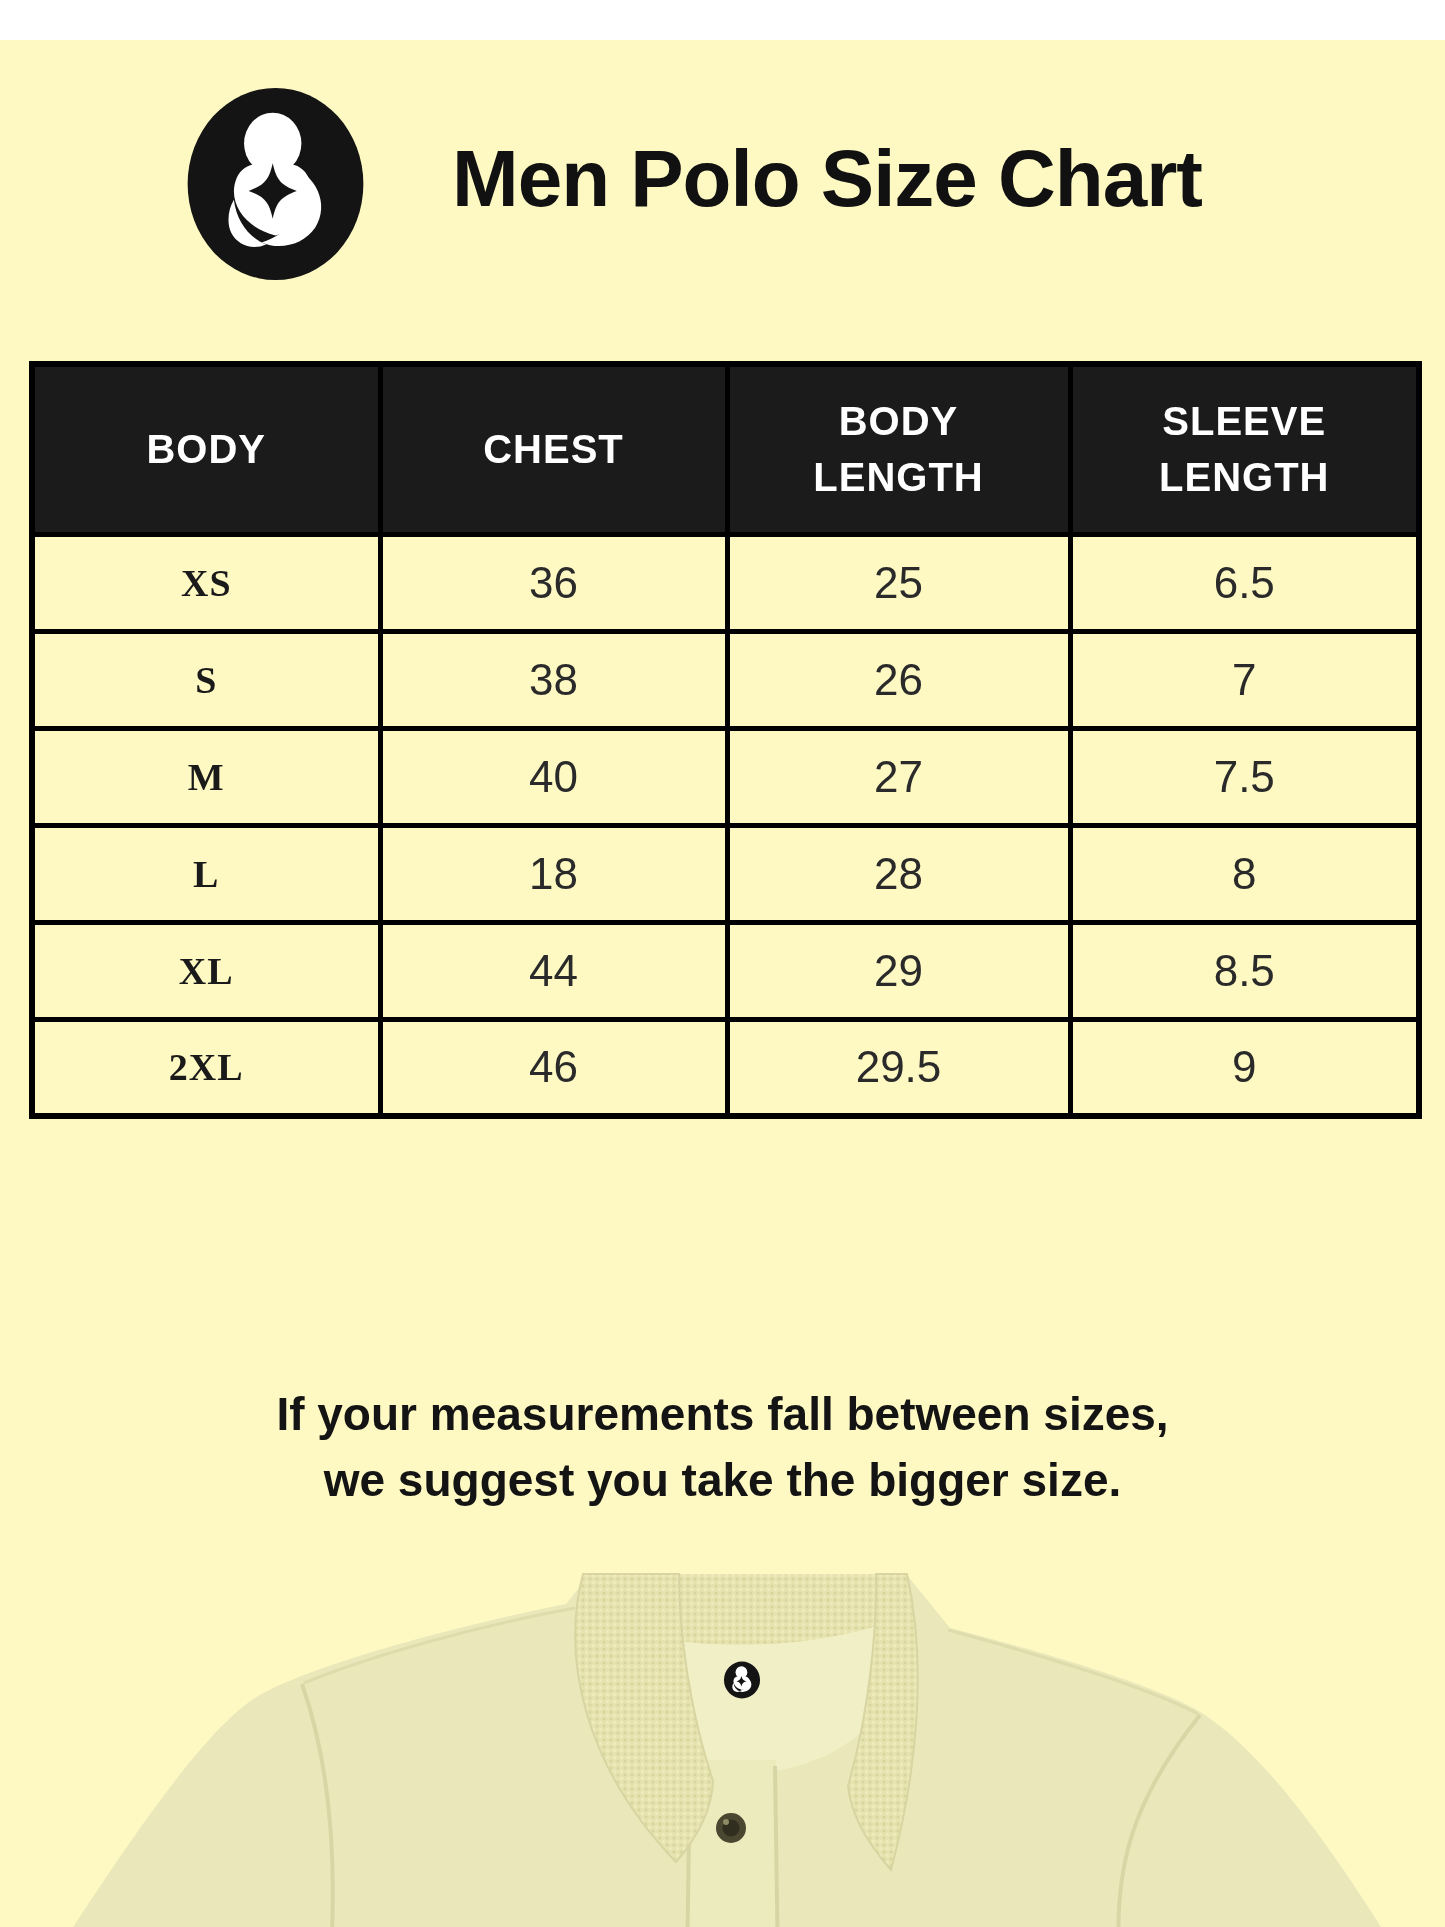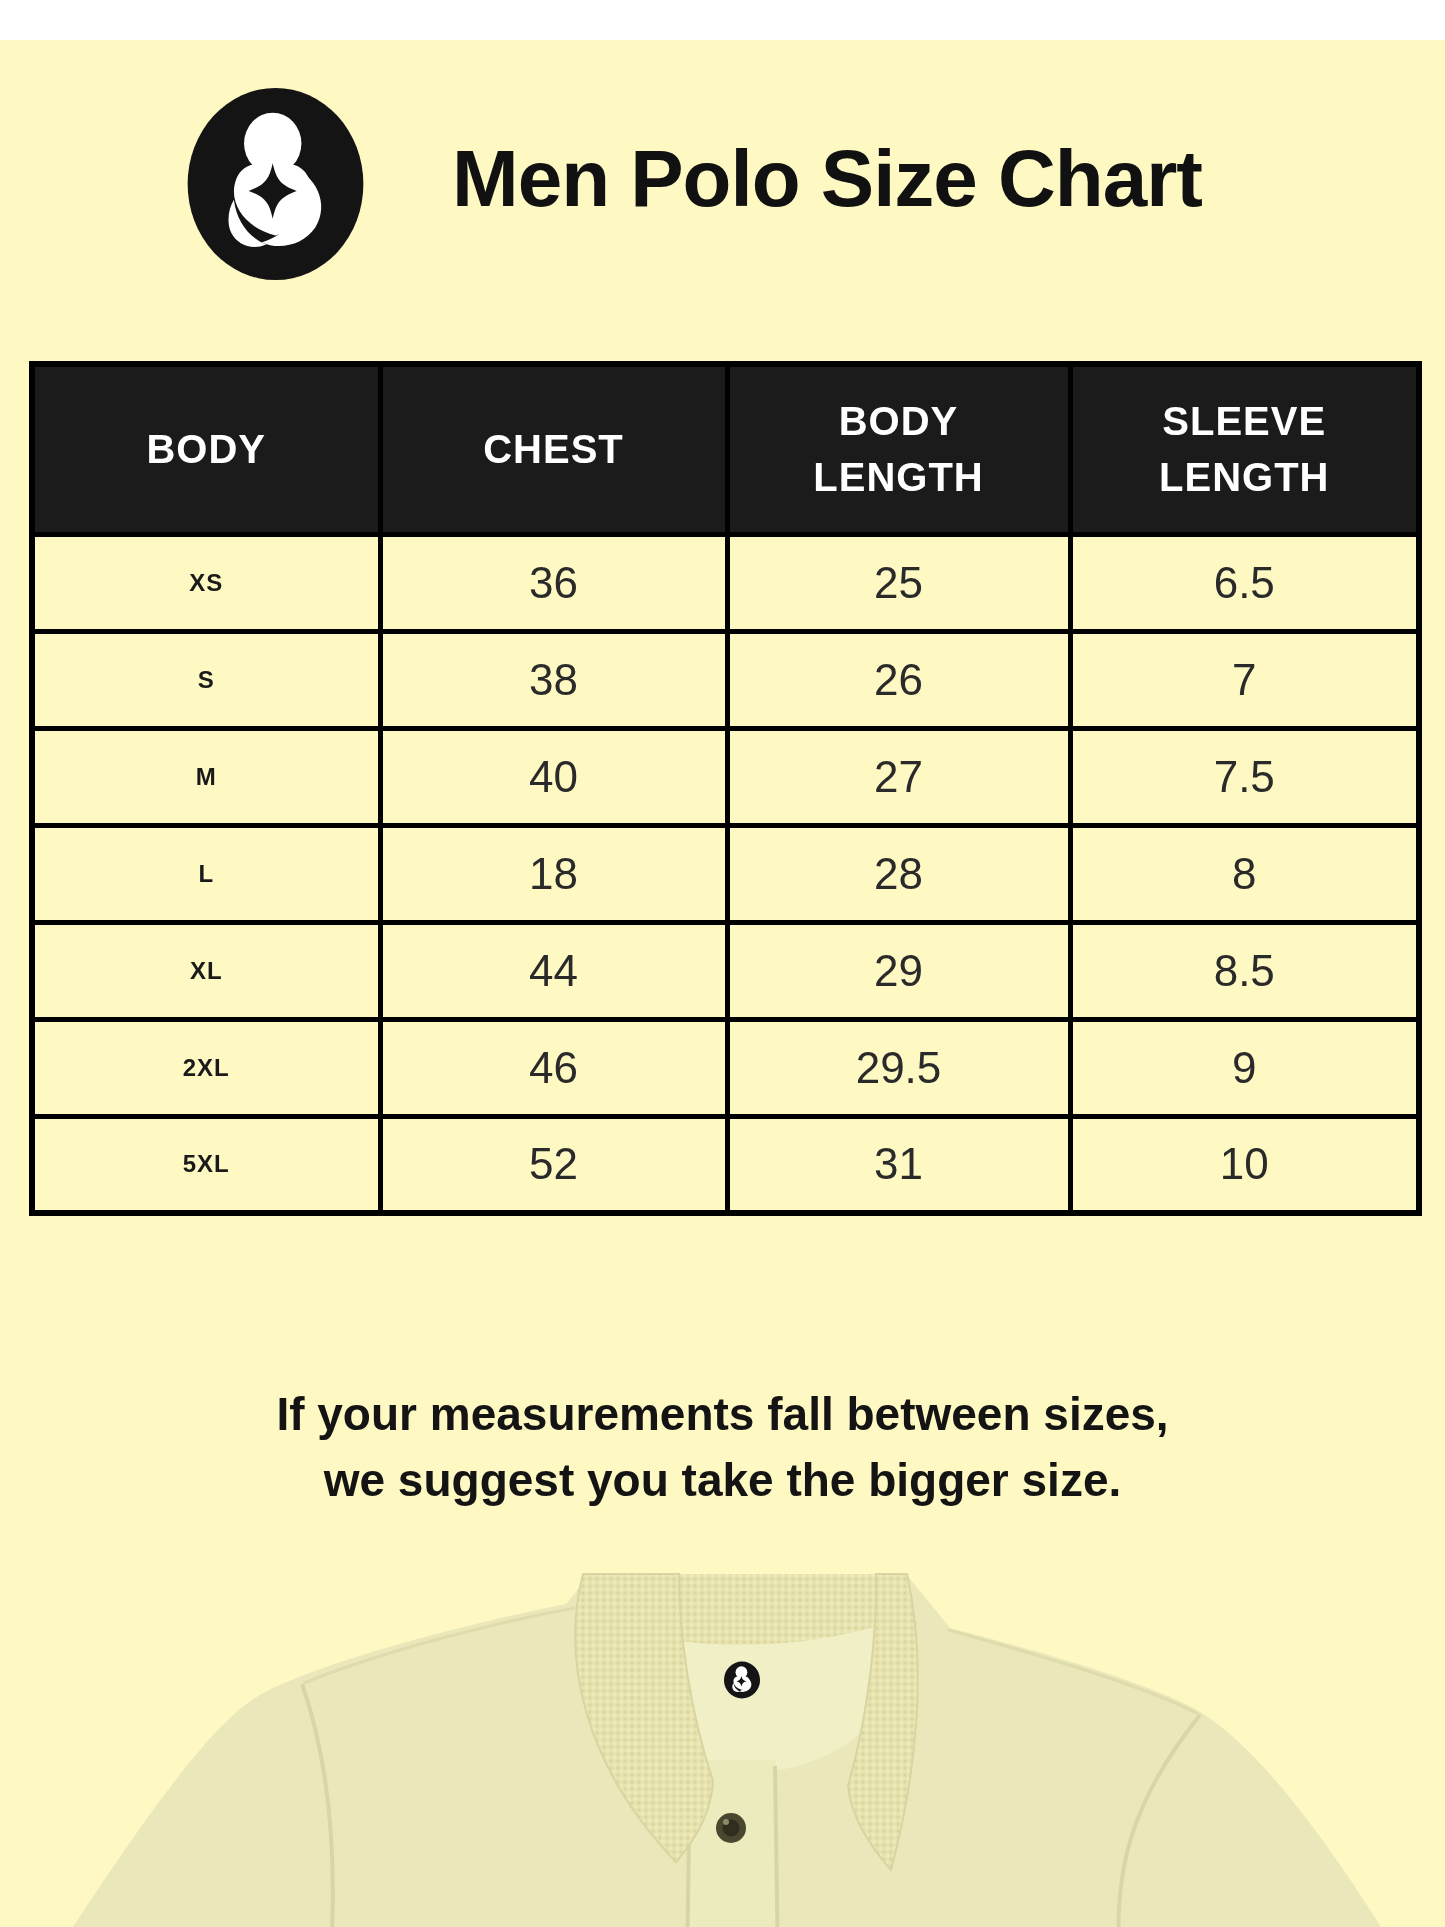--- a/index.html
+++ b/index.html
@@ -37,21 +37,21 @@
   .size-table tr.hdr { height:170px; }
   .size-table tr.row { height:97px; }
   .size-table th {
     background:#1b1b1b; color:#ffffff;
     font-size:40px; font-weight:700; letter-spacing:1px;
   }
   .size-table th .wrap {
     display:inline-block; max-width:255px; line-height:1.4;
   }
   .size-table td.size-label {
-    font-weight:700; font-size:24px; color:#1a1a1a; letter-spacing:1px;
+    font-weight:700; font-size:38px; color:#1a1a1a; letter-spacing:1px;font-family:Liberation Serif, serif;
   }
   .size-table td.value {
     font-weight:400; font-size:44px; color:#2a2a2a;
   }
 
   
   .fit-note {
     position:absolute; left:0; top:1342px; width:100%;
     text-align:center;
     font-size:46px; font-weight:700; color:#141414;
@@ -132,26 +132,20 @@
       <td class="value">44</td>
       <td class="value">29</td>
       <td class="value">8.5</td>
     </tr>
     <tr class="row">
       <td class="size-label">2XL</td>
       <td class="value">46</td>
       <td class="value">29.5</td>
       <td class="value">9</td>
     </tr>
-    <tr class="row">
-      <td class="size-label">5XL</td>
-      <td class="value">52</td>
-      <td class="value">31</td>
-      <td class="value">10</td>
-    </tr>
   </tbody>
     </table>
 
   <div class="fit-note">
     <div>If your measurements fall between sizes,</div>
     <div>we suggest you take the bigger size.</div>
   </div>
 
   <div class="shirt-wrap">
     <svg width="1445" height="397" viewBox="0 0 1445 397">

